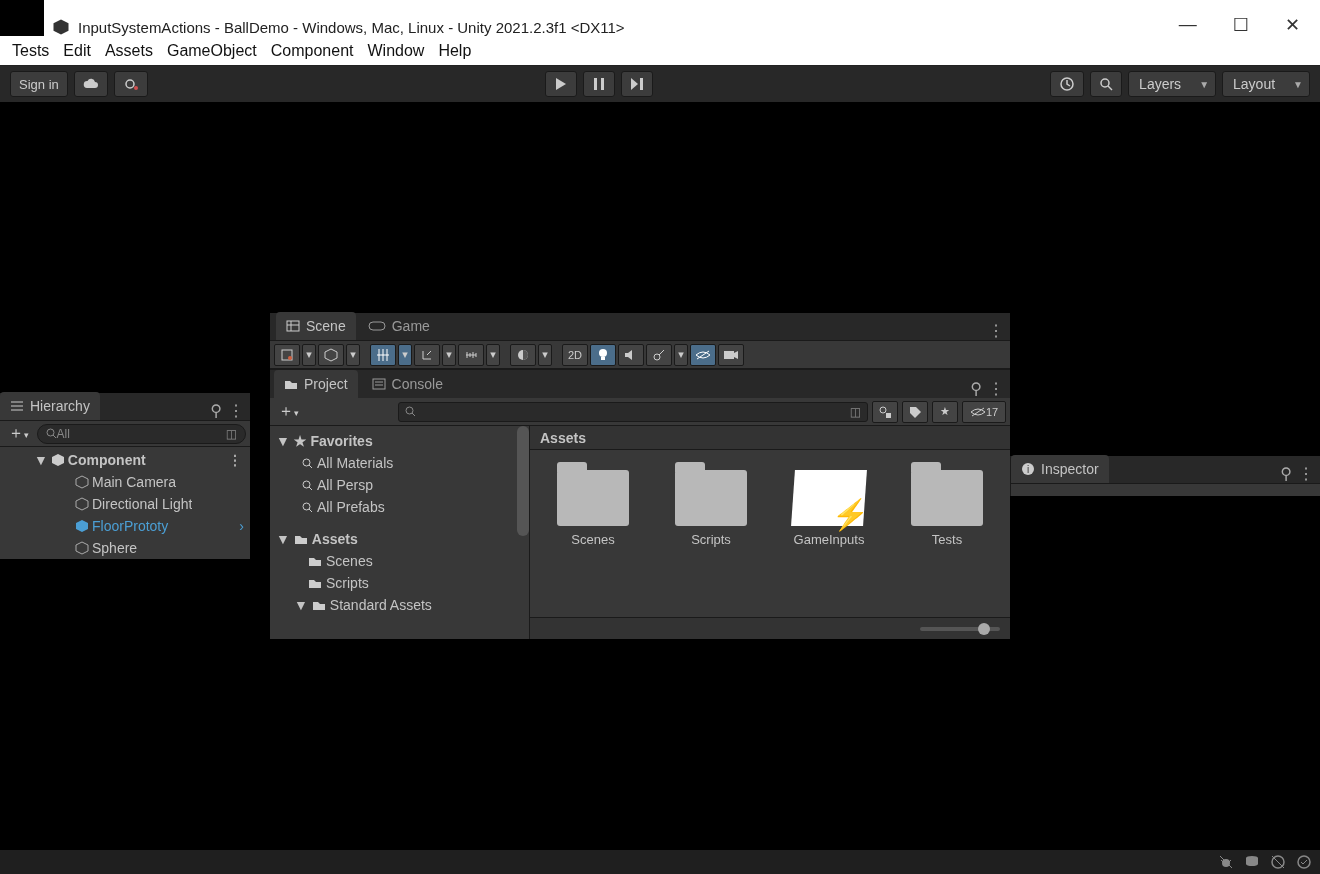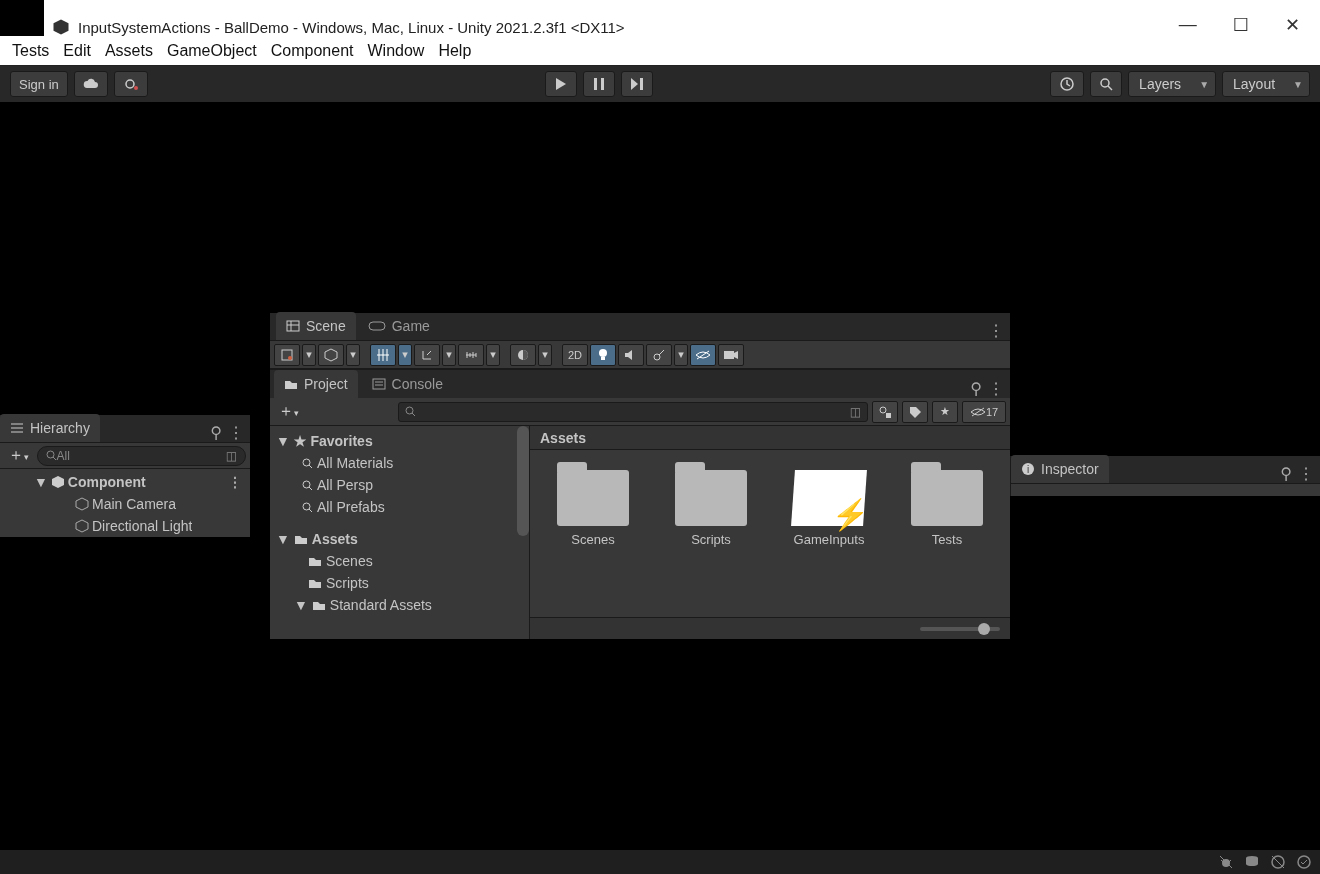--- a/index.html
+++ b/index.html
@@ -237,20 +237,39 @@
         <span>Main Camera</span>
       </div>
       <div class="h-row">
         <span style="width:66px"></span>
         <span class="h-icon">
             <svg width="14" height="14">
               <polygon points="7,1 13,4 13,10 7,13 1,10 1,4" fill="none" stroke="#aaa"></polygon>
             </svg>
           </span>
         <span style="overflow:hidden;white-space:nowrap;max-width:130px;text-overflow:clip">Directional Light</span>
+      </div>
+      <div class="h-row selected">
+        <span style="width:66px"></span>
+        <span class="h-icon">
+            <svg width="14" height="14">
+              <polygon points="7,1 13,4 13,10 7,13 1,10 1,4" fill="#4b9fd5"></polygon>
+            </svg>
+          </span>
+        <span>FloorPrototy</span>
+        <span style="margin-left:auto;padding-right:6px;color:#4b9fd5">›</span>
+      </div>
+      <div class="h-row">
+        <span style="width:66px"></span>
+        <span class="h-icon">
+            <svg width="14" height="14">
+              <polygon points="7,1 13,4 13,10 7,13 1,10 1,4" fill="none" stroke="#aaa"></polygon>
+            </svg>
+          </span>
+        <span>Sphere</span>
       </div>
     </div>
   </div>
 
   <div class="mid-col">
     <div class="scene-tabs">
       <div class="panel-tab">
         <svg width="14" height="12">
             <rect x="1" y="1" width="12" height="10" fill="none" stroke="#ccc"></rect>
             <line x1="1" y1="5" x2="13" y2="5" stroke="#ccc"></line>

